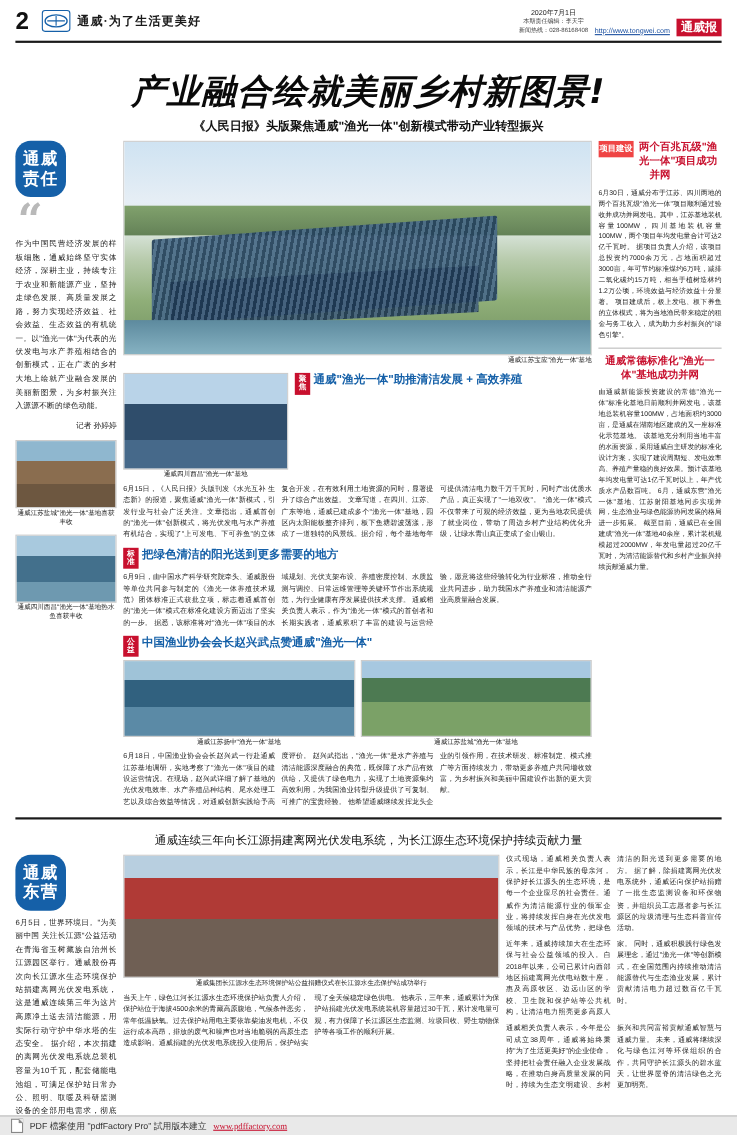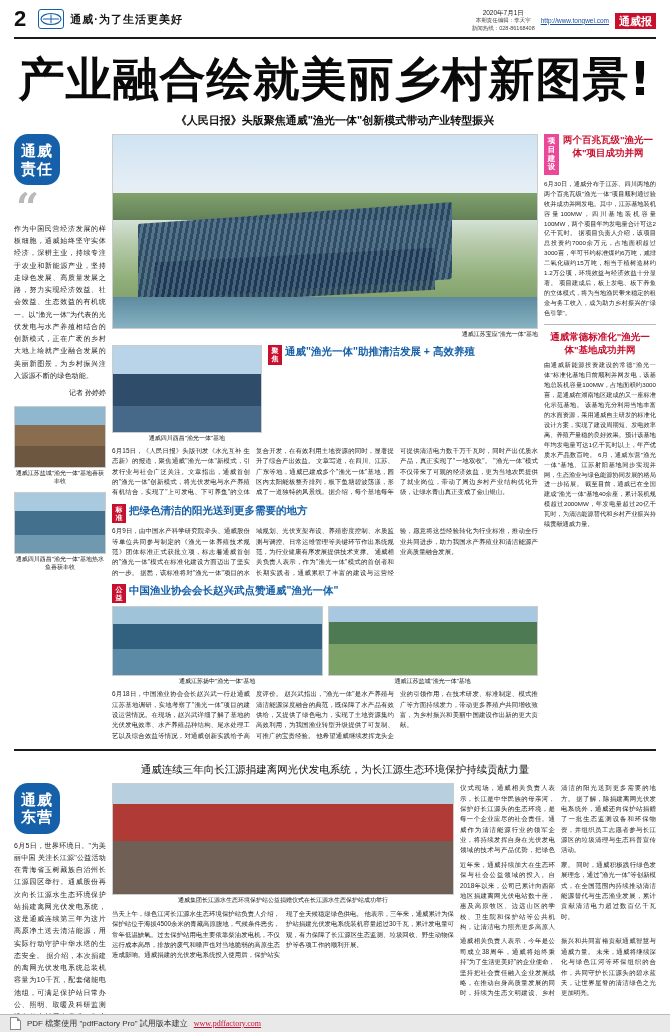--- a/index.html
+++ b/index.html
@@ -18,35 +18,36 @@
   .masthead { display:flex; align-items:flex-start; justify-content:space-between; border-bottom:2px solid #1a1a1a; padding-bottom:4px;}
   .mh-left { display:flex; align-items:center; gap:6px; }
   .page-num { font-size:22px; font-weight:bold; line-height:1; padding-right:6px; color:#111; }
   .logo-badge {
     width:26px; height:20px; border:1.5px solid #1560a8; border-radius:3px;
     display:flex; align-items:center; justify-content:center;
     color:#1560a8; font-size:9px; font-weight:bold;
   }
   .logo-badge svg { display:block; }
   .mh-slogan { font-size:11px; font-weight:bold; color:#1a1a1a; letter-spacing:1px; }
-  .mh-right { text-align:right; font-size:6px; color:#333; line-height:1.45; display:flex; align-items:center; gap:6px;}
+  .mh-right { text-align:right; font-size:6px; color:#333; line-height:1.45; display:flex; align-items:flex-end; gap:6px;}
   .mh-right-lines { text-align:center; }
   .mh-date { font-size:6.5px; color:#222; }
   .mh-url { color:#1a4fa0; text-decoration:underline; font-size:6.5px;}
   .mh-editor { font-size:5.5px; color:#444; }
   .mh-paper-name {
     background:#c8102e; color:#fff; font-weight:bold; font-size:11px;
     padding:2px 4px; line-height:1.1; letter-spacing:0px; white-space:nowrap;
   }
 
   
   .headline1 {
-    text-align:center; font-size:46px; font-weight:bold; letter-spacing:1px;
-    margin:10px 0 2px 0; color:#0a0a0a;
+    text-align:center; font-size:31px; font-weight:bold; letter-spacing:1px;
+    margin:24px 0 2px 0; color:#0a0a0a;
     font-family:"DejaVu Sans","Liberation Sans",sans-serif;
+    font-style:italic;
   }
   .subhead1 { text-align:center; font-size:11px; font-weight:bold; color:#111; margin-bottom:6px; }
 
   
   .main-grid { display:flex; gap:6px; }
   .col-left { width:92px; flex:0 0 92px; }
   .col-center { flex:1 1 auto; }
   .col-right { width:112px; flex:0 0 112px; }
 
   
@@ -86,21 +87,21 @@
   .art-title { font-size:10.5px; font-weight:bold; color:#1560a8; line-height:1.3; margin-bottom:3px; }
   .art-body { font-size:6.4px; line-height:1.62; color:#1d1d1d; text-align:justify; column-gap:6px; }
   .c2 { column-count:2; }
   .c3 { column-count:3; }
 
   .tag {
     display:inline-block; background:#c8102e; color:#fff; font-size:7px; font-weight:bold;
     padding:2px 2px; line-height:1.1; width:14px; text-align:center; vertical-align:top; margin-right:3px;
   }
   .side-tag {
-    background:#ec4899; color:#fff; font-size:7.5px; font-weight:bold; width:15px;
+    background:#ef4444; color:#fff; font-size:7.5px; font-weight:bold; width:32px;
     padding:3px 1px; text-align:center; line-height:1.15; float:left; margin-right:1px;
   }
   .right-title { font-size:9.5px; font-weight:bold; color:#c8102e; line-height:1.35; text-align:center;}
   .right-body { font-size:6.2px; line-height:1.6; text-align:justify; color:#1d1d1d; margin-top:4px;}
   .rule { border-top:1px solid #bbb; margin:6px 0; }
 
   
   .sec2 { margin-top:8px; border-top:2px solid #1a1a1a; padding-top:8px; }
   .headline2 { text-align:center; font-size:33px; font-weight:bold; letter-spacing:1px; color:#0a0a0a; font-family:"DejaVu Sans","Liberation Sans",sans-serif;}
   .subhead2 { text-align:center; font-size:10.5px; font-weight:normal; margin-top:4px; color:#111; }

